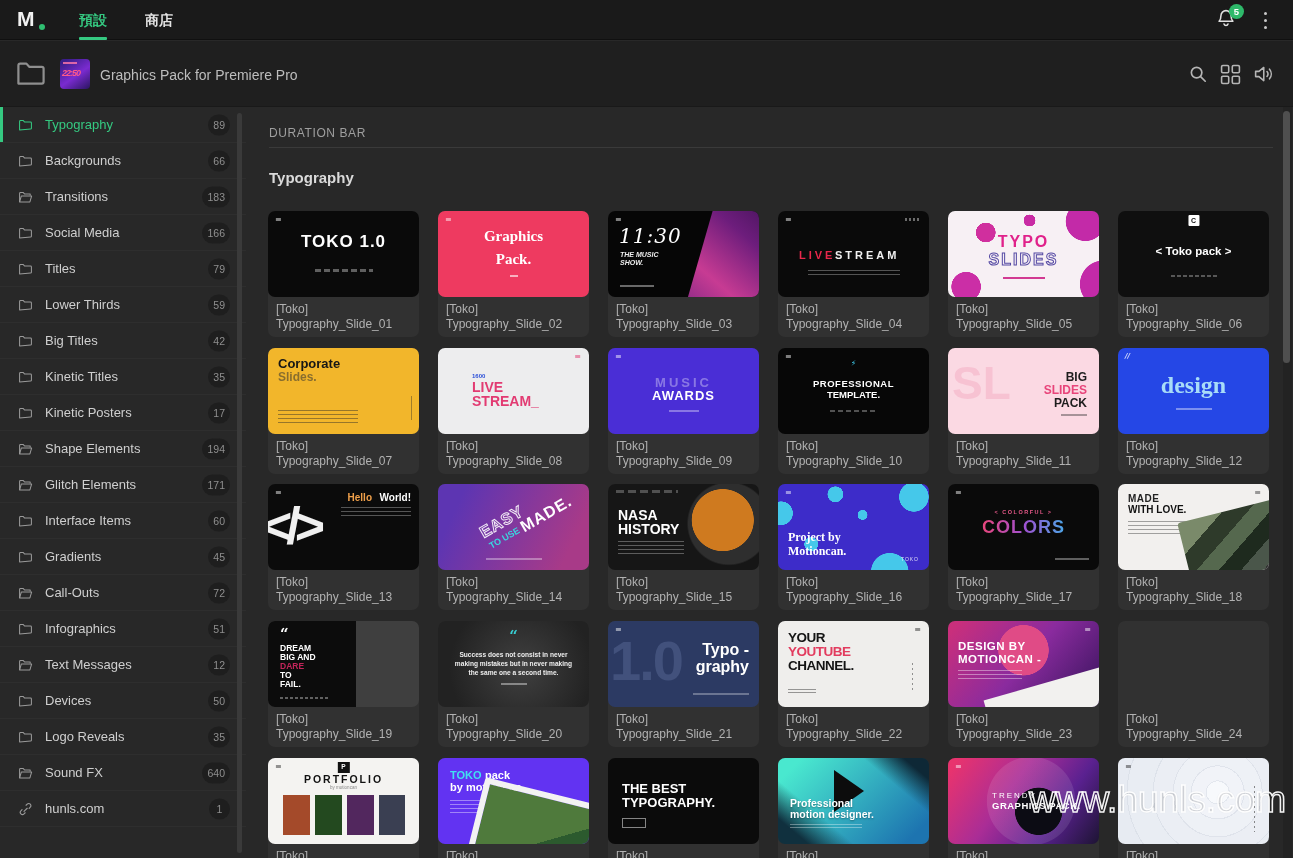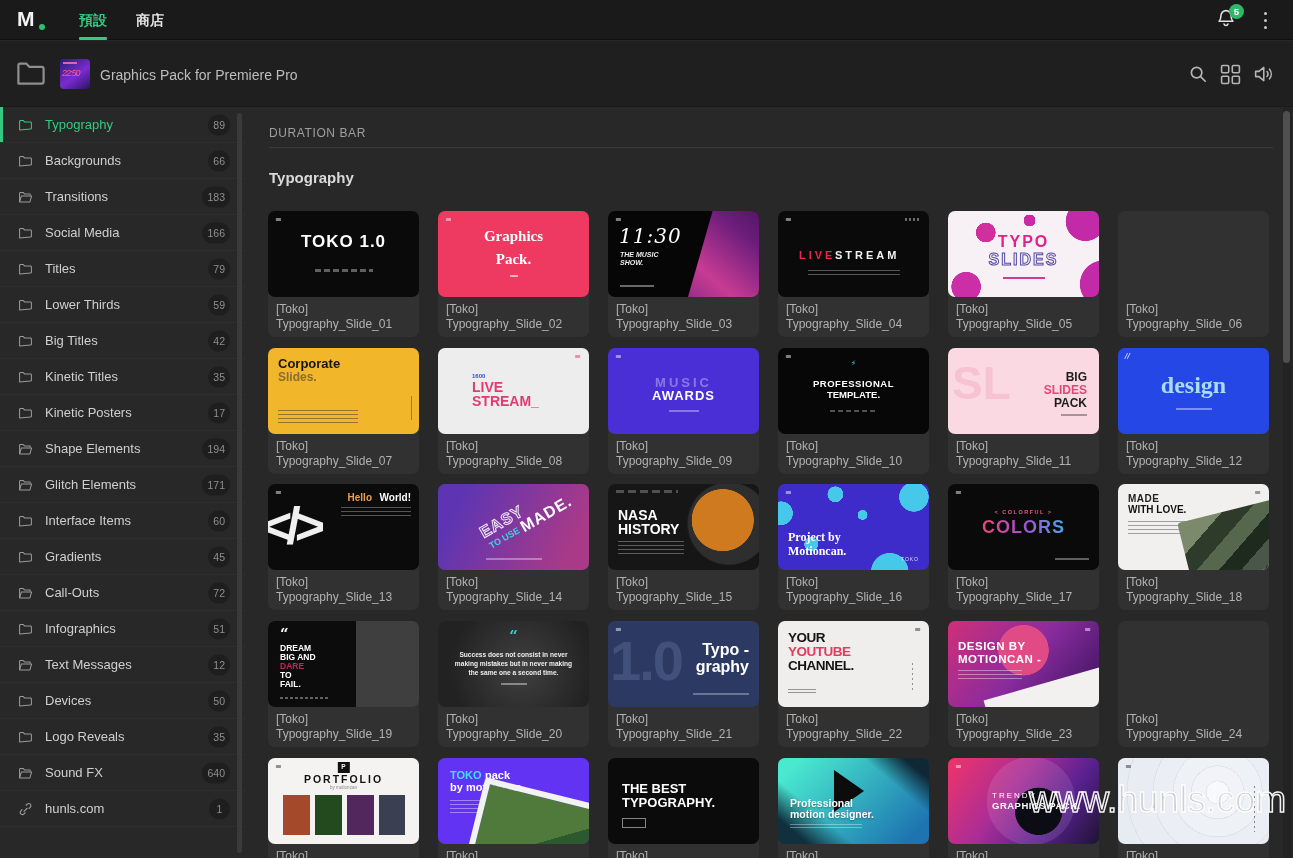--- a/index.html
+++ b/index.html
@@ -5,38 +5,38 @@
   * { margin:0; padding:0; box-sizing:border-box; }
   html,body { width:1293px; height:858px; overflow:hidden; background:#282828;
     font-family:"Liberation Sans",sans-serif; -webkit-font-smoothing:antialiased; }
 
   
   #topbar { position:absolute; left:0; top:0; width:1293px; height:40px; background:#1a1a1a;
     border-bottom:1px solid #101010; z-index:30; }
   #logo { position:absolute; left:17px; top:7px; width:30px; height:26px; }
   #logo .m { color:#f2f2f2; font-size:21px; font-weight:900; letter-spacing:-1px; }
   #logo .dot { position:absolute; left:22px; top:17px; width:6px; height:6px; border-radius:50%; background:#2fbf71; }
-  #tabs { position:absolute; left:79px; top:0; height:40px; display:flex; gap:29px; }
+  #tabs { position:absolute; left:79px; top:0; height:40px; display:flex; gap:38px; }
   .tab { position:relative; height:40px; line-height:40px; font-size:14px; font-weight:700; color:#e3e3e3; cursor:pointer; }
   .tab.active { color:#35c981; }
   .tab-underline { position:absolute; left:0; bottom:0; width:100%; height:3px; background:#35c981; border-radius:1px; }
   #bell-wrap { position:absolute; right:52px; top:8px; width:26px; height:26px; }
   #bell-badge { position:absolute; right:-3px; top:-4px; min-width:15px; height:15px; border-radius:8px; background:#2eb96a;
     color:#fff; font-size:9.5px; font-weight:700; display:flex; align-items:center; justify-content:center; padding:0 3px; }
   #kebab { position:absolute; right:24px; top:12px; width:8px; height:17px; display:flex; flex-direction:column;
     align-items:center; justify-content:space-between; }
   #kebab i { width:3px; height:3px; border-radius:50%; background:#c9c9c9; }
 
   
   #packbar { position:absolute; left:0; top:41px; width:1293px; height:66px; background:#1f1f1f;
     border-bottom:1px solid #191919; z-index:20; }
   #folder-ico { position:absolute; left:15px; top:18px; }
   #pack-thumb { position:absolute; left:60px; top:18px; width:30px; height:30px; border-radius:4px;
     background:linear-gradient(145deg,#3a1d8a 10%,#7a2bd0 55%,#2a1560); overflow:hidden; }
-  #pack-thumb span { position:absolute; left:2px; top:9px; color:#ff5a8a; font-size:9px; font-weight:400; font-style:italic; letter-spacing:-1px; }
+  #pack-thumb span { position:absolute; left:2px; top:9px; color:#ff5a8a; font-size:9px; font-weight:700; font-style:italic; letter-spacing:-1px; }
   #pack-thumb::before { content:""; position:absolute; left:3px; top:3px; width:14px; height:2px; background:rgba(255,120,170,.8); }
   #pack-title { position:absolute; left:100px; top:26px; font-size:14px; color:#bdbdbd; }
   .hdr-ico { position:absolute; top:23px; cursor:pointer; }
   #search-ico { right:84px; } #grid-ico { right:52px; } #sound-ico { right:17px; }
 
   
   #sidebar { position:absolute; left:0; top:107px; width:246px; height:751px; background:#282828; overflow:hidden; }
   .side-item { position:relative; height:36px; display:flex; align-items:center; padding-left:18px; cursor:pointer;
     border-bottom:1px solid #2e2e2e; }
   .side-item .ic { width:16px; height:14px; color:#9a9a9a; margin-right:11px; display:flex; align-items:center; }
@@ -574,20 +574,24 @@
         <div class="th c05">
           <span class="tx x1">TYPO</span>
           <span class="tx x2">SLIDES</span>
         </div>
       </div>
       <div class="card" style="left: 850px; top: 0px;">
         <div class="card-label">
           <div>[Toko]</div>
           <div>Typography_Slide_06</div>
         </div>
+        <div class="th c06">
+          <span class="tx b1">C</span>
+          <span class="tx x1">&lt; Toko pack &gt;</span>
+        </div>
       </div>
       <div class="card" style="left: 0px; top: 137px;">
         <div class="card-label">
           <div>[Toko]</div>
           <div>Typography_Slide_07</div>
         </div>
         <div class="th c07">
           <span class="tx x1">Corporate</span>
           <span class="tx x2">Slides.</span>
         </div>

